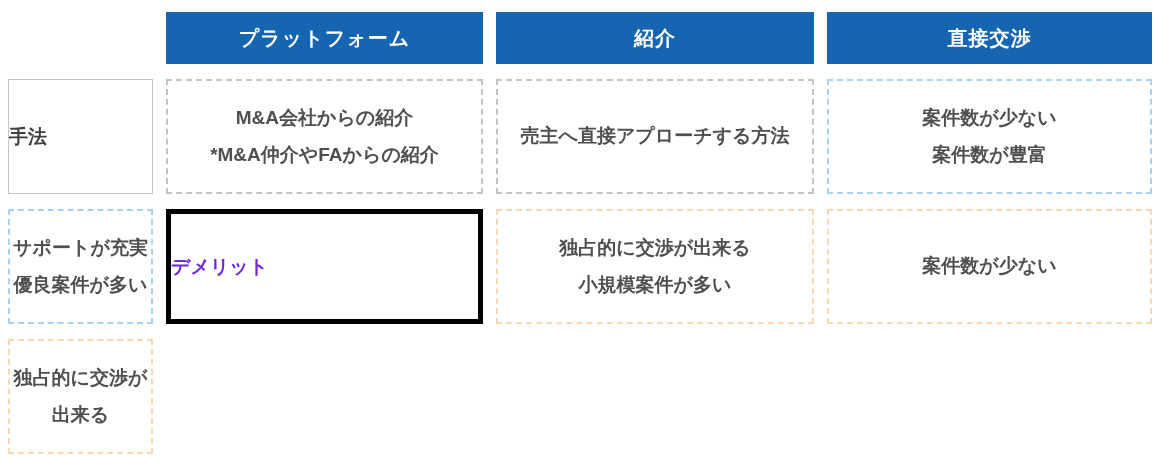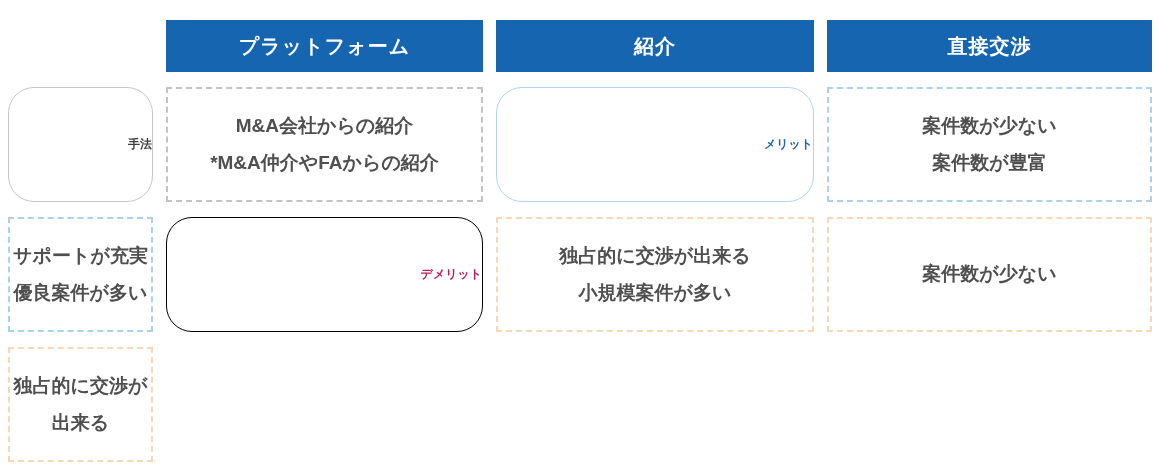--- a/index.html
+++ b/index.html
@@ -8,47 +8,46 @@
     font-family: "Liberation Sans", "DejaVu Sans", sans-serif;
     width: 1159px;
     height: 472px;
     overflow: hidden;
   }
   .board {
     display: grid;
     grid-template-columns: 145px 317px 318px 325px;
     grid-template-rows: 52px 115px 115px 115px;
     gap: 15px 13px;
-    padding: 20px 7px 13px 8px;
+    padding: 12px 7px 13px 8px;
     width: 1159px;
     height: 472px;
   }
   .header {
     background: #1565b0;
     color: #ffffff;
     display: flex;
     align-items: center;
     justify-content: center;
     font-size: 20px;
     font-weight: bold;
     letter-spacing: 1px;
   }
   .spacer { background: transparent; }
   .rowlabel {
     display: flex;
     align-items: center;
-    justify-content: flex-end;
-    font-size: 12px;
+    justify-content: flex-start;
+    font-size: 19px;
     font-weight: bold;
     background: #ffffff;
-    border-radius: 26px;
   }
   .rowlabel.method  { border: 1px solid #c6c6c6; color: #3f3f3f; }
   .rowlabel.merit   { border: 1px solid #aed4f2; color: #1565b0; }
-  .rowlabel.demerit { border: 1px solid #000000; color: #be185d; font-family: Liberation Serif, serif; }
+  .rowlabel.demerit { border: 5px solid #000000; color: #6d28d9; font-family: Liberation Serif, serif; }
   .cell {
     display: flex;
     flex-direction: column;
     align-items: center;
     justify-content: center;
     text-align: center;
     font-size: 19px;
     font-weight: bold;
     color: #4f4f4f;
     line-height: 1.9;
@@ -76,24 +75,25 @@
     <span>直接交渉</span>
   </div>
 
   <div class="rowlabel method">
     <span>手法</span>
   </div>
   <div class="cell row-method">
     <span class="line">M&amp;A会社からの紹介</span>
     <span class="line">*M&amp;A仲介やFAからの紹介</span>
   </div>
+  <div class="cell row-method">
+    <span class="line">売主へ直接アプローチする方法</span>
 
-  <div class="rowlabel merit">
-    <span>メリット</span>
   </div>
+
   <div class="cell row-merit">
     <span class="line">案件数が少ない</span>
     <span class="line">案件数が豊富</span>
   </div>
   <div class="cell row-merit">
     <span class="line">サポートが充実</span>
     <span class="line">優良案件が多い</span>
   </div>
 
   <div class="rowlabel demerit">

